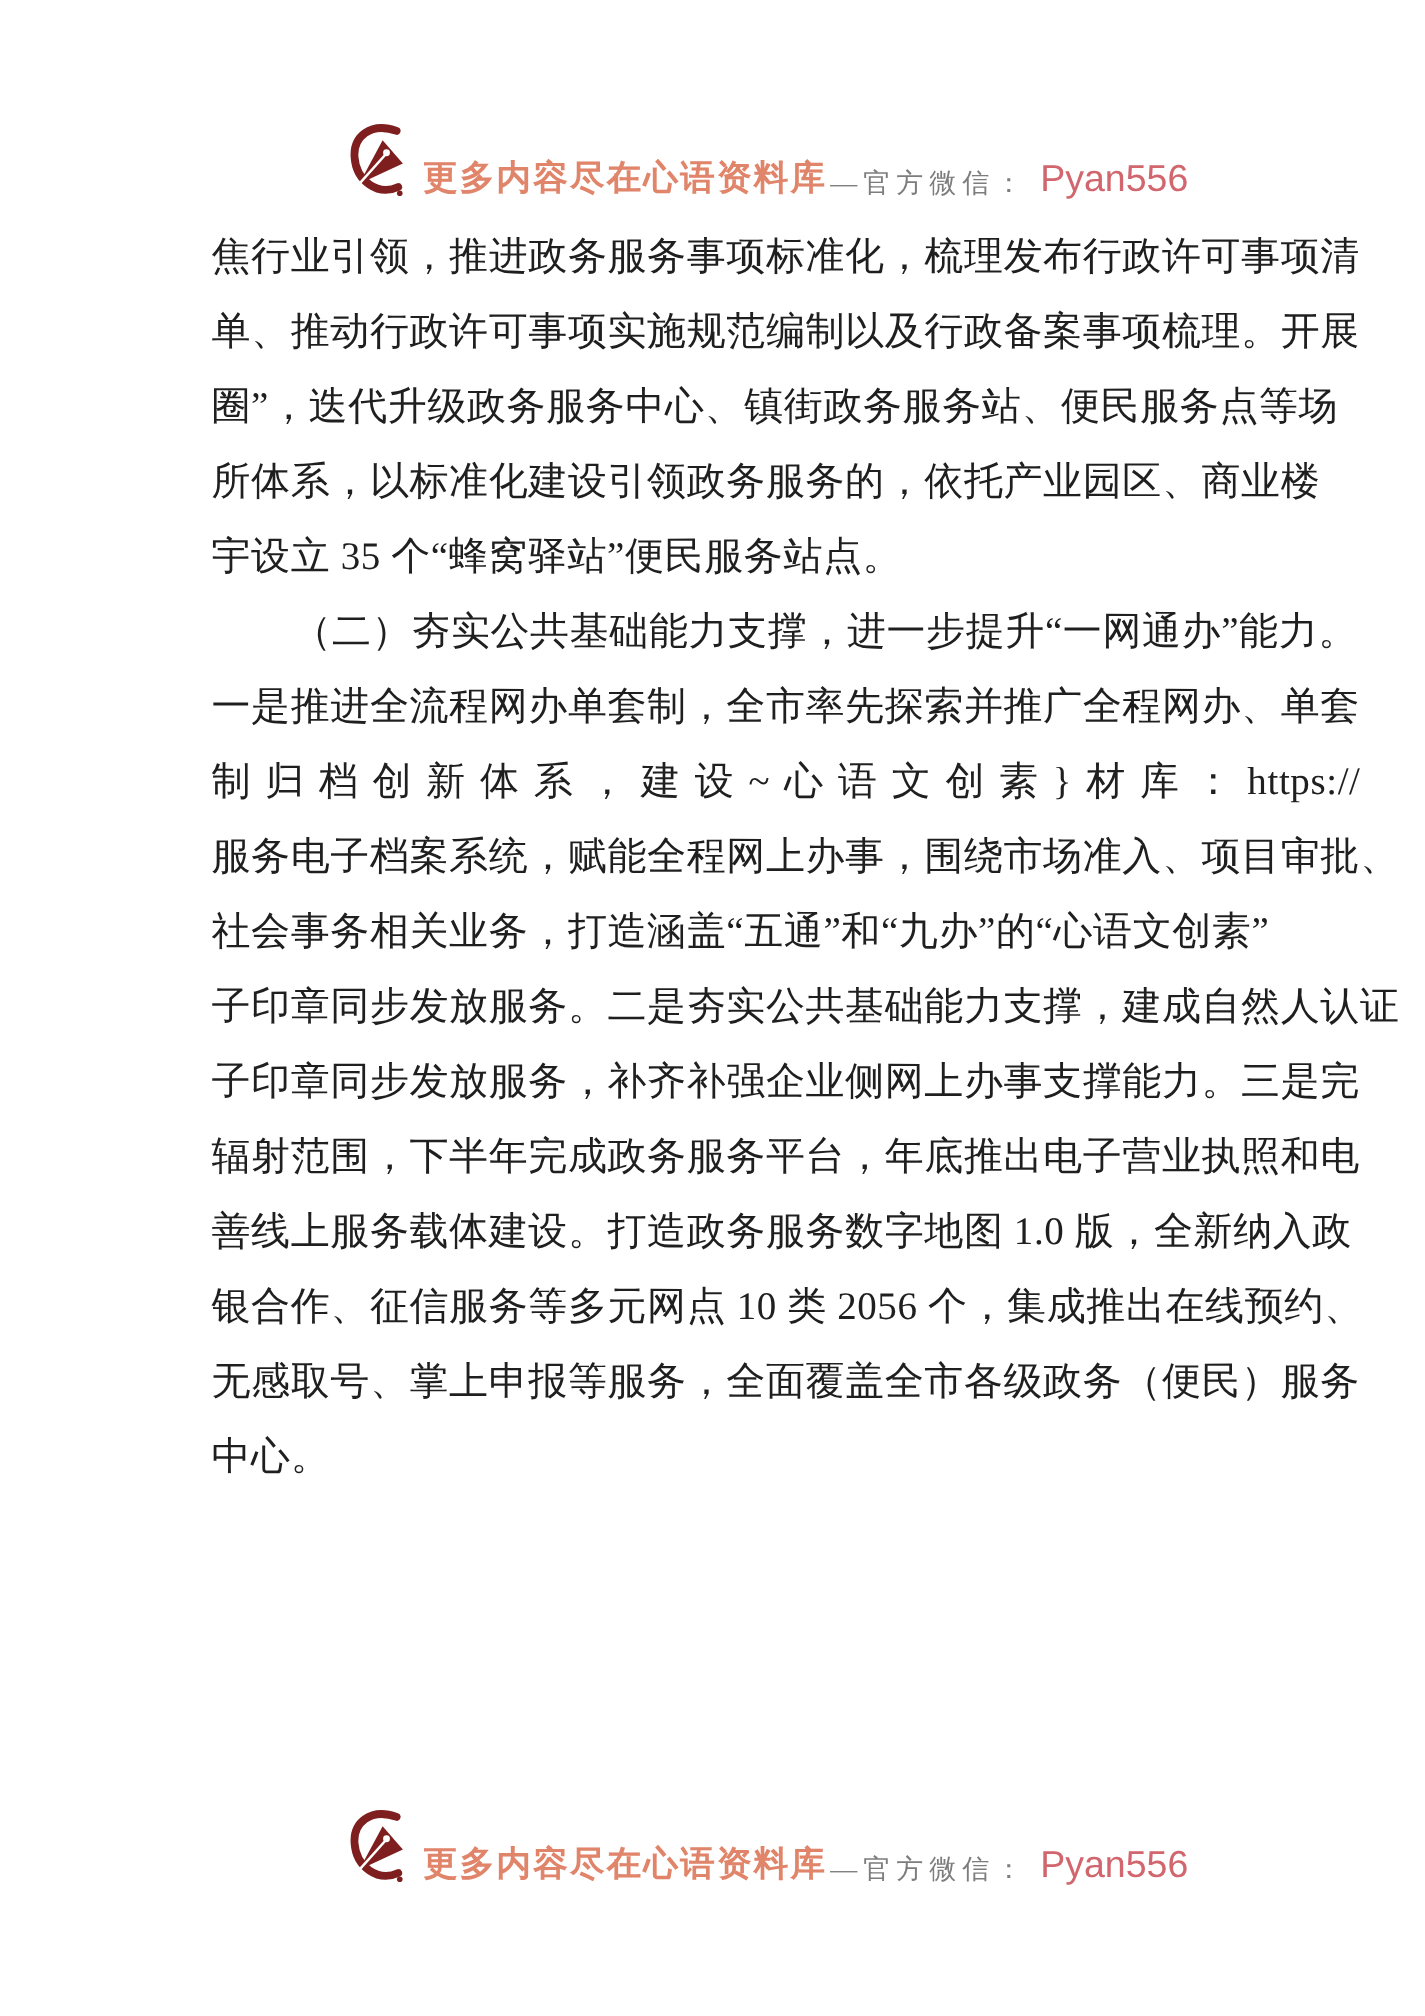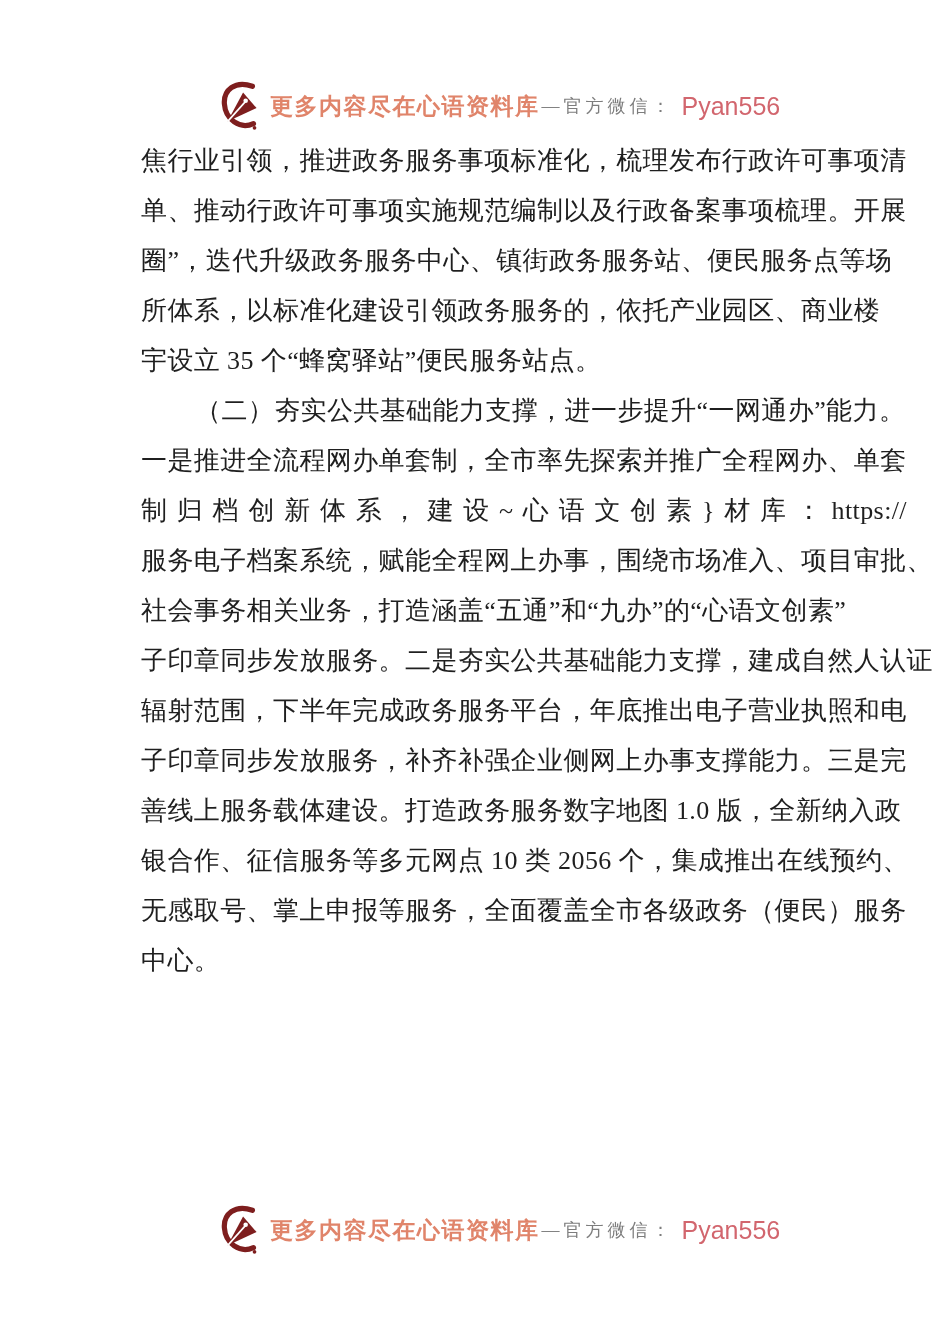--- a/index.html
+++ b/index.html
@@ -8,24 +8,24 @@
     width: 950px;
     height: 1344px;
     background: #ffffff;
     font-family: "Liberation Serif", "DejaVu Serif", serif;
     overflow: hidden;
   }
 
   
   .banner {
     position: absolute;
-    left: 220px;
+    left: 232px;
     height: 56px;
     display: flex;
-    align-items: center;
+    align-items: flex-end;
   }
   .banner.header { top: 78px; }
   .banner.footer { top: 1202px; }
   .logo {
     width: 42px;
     height: 54px;
     margin-right: 8px;
     display: inline-flex;
     color: var(--logo_maroon, #7e1e1e);
     flex: 0 0 auto;
@@ -49,21 +49,21 @@
     margin-left: 8px;
     font-family: "Liberation Sans", "DejaVu Sans", sans-serif;
     color: var(--id_pink, #d2666e);
     white-space: nowrap;
   }
 
   
   .content {
     position: absolute;
     left: 141px;
-    top: 136px;
+    top: 146px;
     width: 766px;
   }
   .line {
     height: 50px;
     line-height: 50px;
     font-size: 26px;
     letter-spacing: 0.4px;
     color: var(--body_text, #1f1f1f);
     white-space: nowrap;
   }
@@ -99,22 +99,22 @@
     <div class="line">单、推动行政许可事项实施规范编制以及行政备案事项梳理。开展</div>
     <div class="line">圈”，迭代升级政务服务中心、镇街政务服务站、便民服务点等场</div>
     <div class="line">所体系，以标准化建设引领政务服务的，依托产业园区、商业楼</div>
     <div class="line">宇设立 35 个“蜂窝驿站”便民服务站点。</div>
     <div class="line indent">（二）夯实公共基础能力支撑，进一步提升“一网通办”能力。</div>
     <div class="line">一是推进全流程网办单套制，全市率先探索并推广全程网办、单套</div>
     <div class="line spread">制归档创新体系，建设~心语文创素}材库：https://</div>
     <div class="line">服务电子档案系统，赋能全程网上办事，围绕市场准入、项目审批、</div>
     <div class="line">社会事务相关业务，打造涵盖“五通”和“九办”的“心语文创素”</div>
     <div class="line">子印章同步发放服务。二是夯实公共基础能力支撑，建成自然人认证</div>
+    <div class="line">子印章同步发放服务，补齐补强企业侧网上办事支撑能力。三是完</div>
     <div class="line">辐射范围，下半年完成政务服务平台，年底推出电子营业执照和电</div>
-    <div class="line">子印章同步发放服务，补齐补强企业侧网上办事支撑能力。三是完</div>
     <div class="line">善线上服务载体建设。打造政务服务数字地图 1.0 版，全新纳入政</div>
     <div class="line">银合作、征信服务等多元网点 10 类 2056 个，集成推出在线预约、</div>
     <div class="line">无感取号、掌上申报等服务，全面覆盖全市各级政务（便民）服务</div>
     <div class="line">中心。</div>
   </div>
 
   <div class="banner footer">
     <span class="logo">
       <svg viewBox="0 0 40 52" width="42" height="54" aria-hidden="true">
         <path d="M31 7 C 14 1, 3 11, 4 24 C 5 39, 19 49, 32 43" fill="none" stroke="currentColor" stroke-width="5" stroke-linecap="round"></path>

